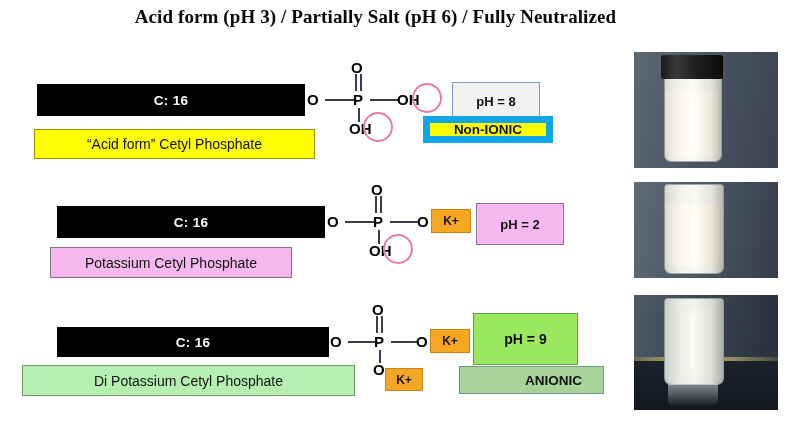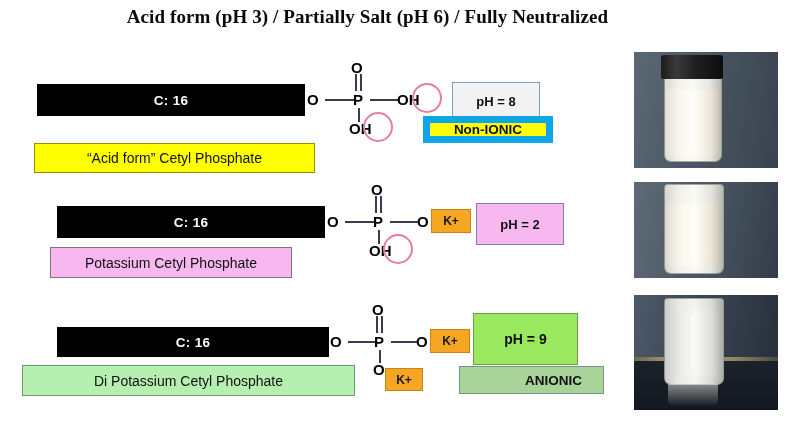--- a/index.html
+++ b/index.html
@@ -27,20 +27,21 @@
     position: absolute;
     left: 0; top: 6px;
     width: 735px;
     text-align: center;
     font-family: "Liberation Serif", serif;
     font-weight: bold;
     font-size: 19px;
     color: #0a0a0a;
     letter-spacing: 0.1px;
     white-space: nowrap;
+    padding-left: 8px;
   }
 
   
   .chain-bar {
     position: absolute;
     background: #000000;
     color: #ffffff;
     font-size: 13.5px;
     font-weight: bold;
     display: flex;
@@ -175,21 +176,21 @@
     <div class="circle-mark" style="left:412px; top:83px; width:30px; height:30px;"></div>
 
     <div class="bond-v" style="left:358px; top:108px; height:14px;"></div>
     <div class="atom" style="left:349px; top:121px;">OH</div>
     <div class="circle-mark" style="left:363px; top:112px; width:30px; height:30px;"></div>
 
     <div class="tag-box" style="left:452px; top:82px; width:88px; height:38px; background:#f2f2f2; border:1px solid #7f9fc4;">pH = 8</div>
 
     <div class="tag-box" style="left:423px; top:116px; width:130px; height:27px; background:#ffff00; border:7px solid #0ea5e9; font-size:13.5px;">Non-IONIC</div>
 
-    <div class="name-box" style="left:34px; top:143px; width:281px; height:30px; background:#ffff00; border:1px solid #9a8b00;">“Acid form” Cetyl  Phosphate</div>
+    <div class="name-box" style="left:34px; top:129px; width:281px; height:30px; background:#ffff00; border:1px solid #9a8b00;">“Acid form” Cetyl  Phosphate</div>
   </div>
 
   <div>
 
     <div class="chain-bar" style="left:57px; top:206px; width:268px; height:32px;">C: 16</div>
 
     <div class="atom" style="left:327px; top:214px;">O</div>
     <div class="bond-h" style="left:345px; top:221px; width:29px;"></div>
 
     <div class="atom" style="left:373px; top:214px;">P</div>

